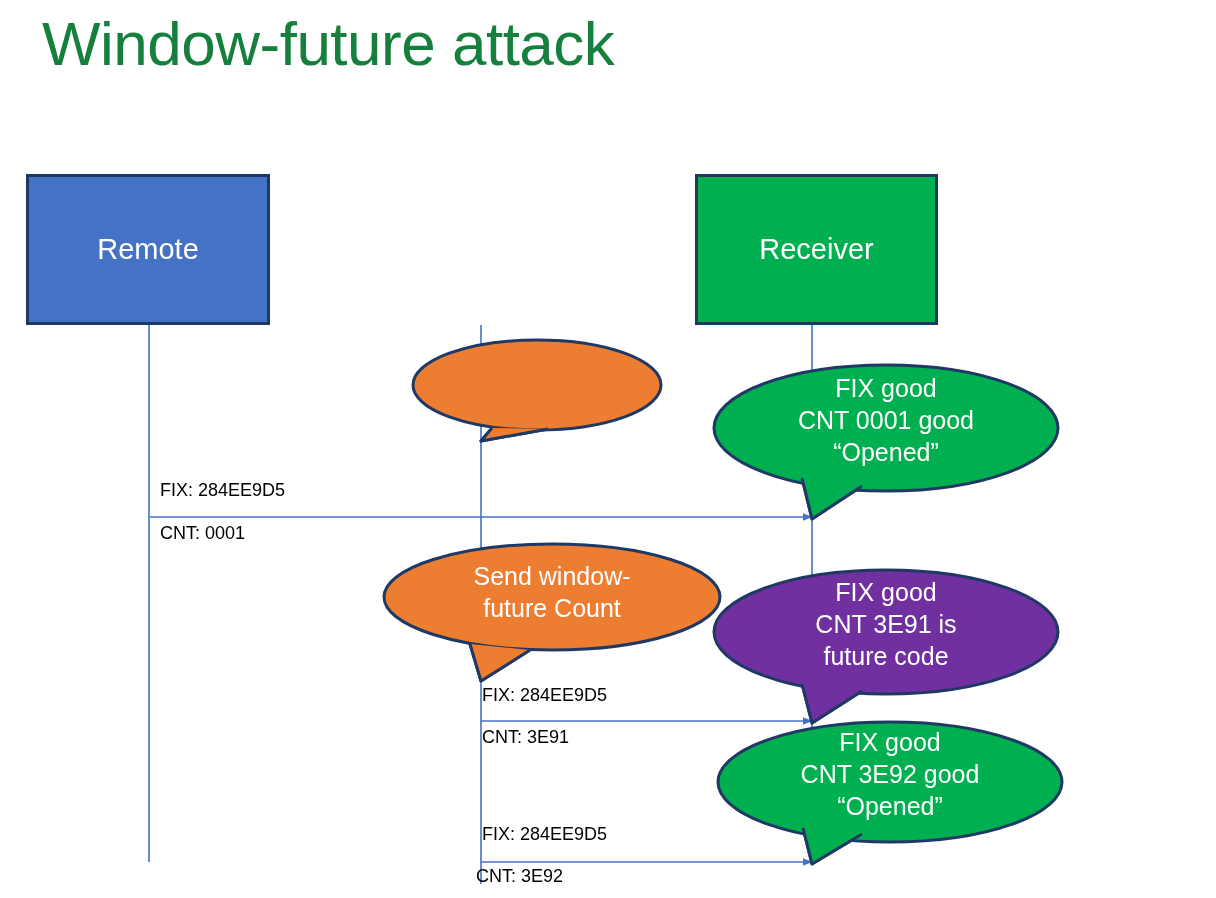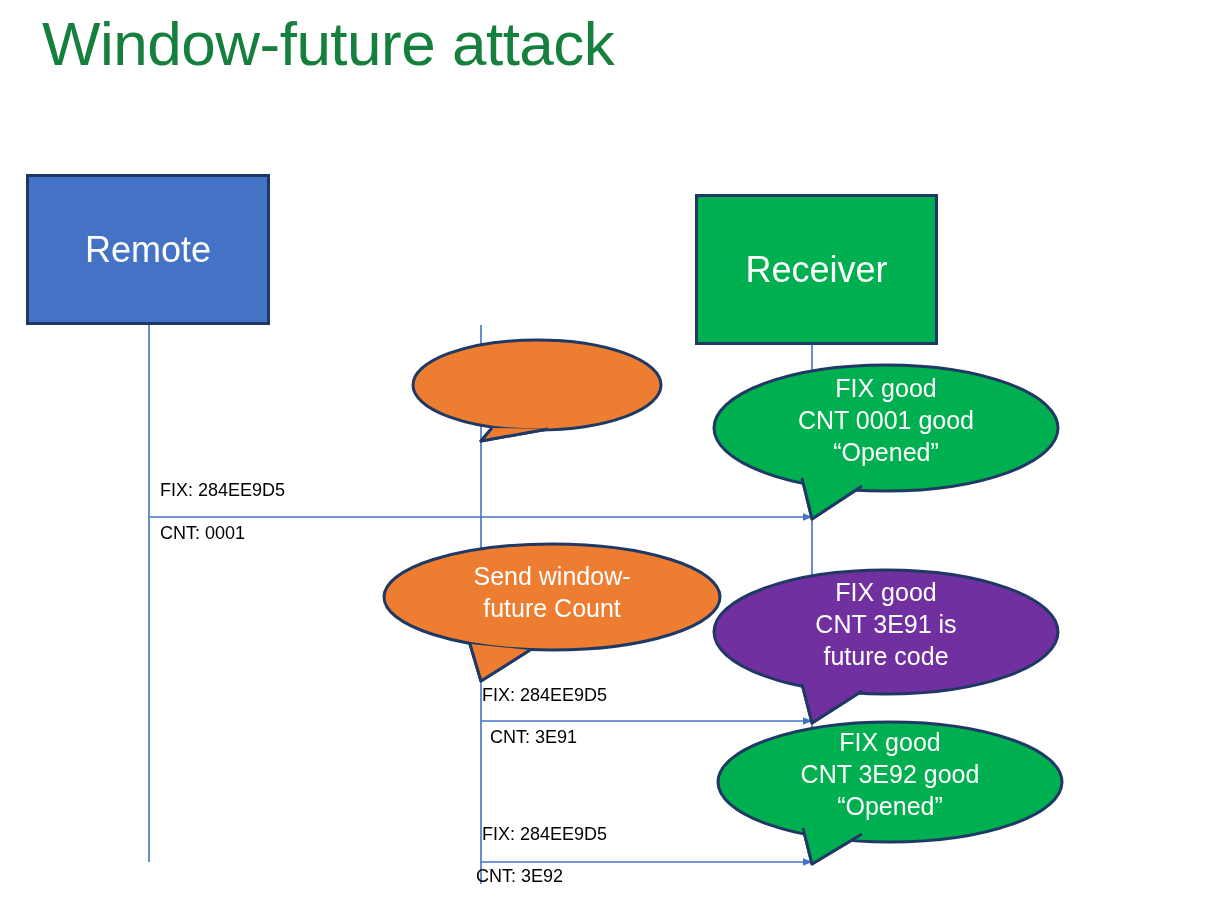--- a/index.html
+++ b/index.html
@@ -43,21 +43,21 @@
   .actor-box {
     position: absolute;
     box-sizing: border-box;
     border: 3px solid #1F3864;
     display: flex;
     align-items: center;
     justify-content: center;
   }
   .actor-label {
     color: #ffffff;
-    font-size: 36px;
+    font-size: 29px;
     font-family: "Liberation Sans", sans-serif;
     text-align: center;
     line-height: 1.1;
   }
 
   
   .callout-text {
     position: absolute;
     color: #ffffff;
     font-size: 25px;
@@ -131,21 +131,21 @@
       <path d="M 803 828 L 812 864 L 862 834" fill="#00B050" stroke="#1F3864" stroke-width="3" stroke-linejoin="round"></path>
     </g>
 
   </svg>
 
   <div class="actor-box" style="left:26px; top:174px; width:244px; height:151px; background:#4472C4;">
     <span class="actor-label">Remote</span>
   </div>
 
 
-  <div class="actor-box" style="left:695px; top:174px; width:243px; height:151px; background:#00B050;margin-top:20px;">
+  <div class="actor-box" style="left:695px; top:174px; width:243px; height:151px; background:#00B050;">
     <span class="actor-label">Receiver</span>
   </div>
 
 
   <div class="callout-text" style="left:724px; top:372px; width:324px;">FIX good
 CNT 0001 good
 “Opened”</div>
 
   <div class="callout-text" style="left:400px; top:560px; width:304px;">Send window-
 future Count</div>
@@ -155,18 +155,18 @@
 future code</div>
 
   <div class="callout-text" style="left:728px; top:726px; width:324px;">FIX good
 CNT 3E92 good
 “Opened”</div>
 
   <div class="msg-label" style="left:160px; top:481px;">FIX: 284EE9D5</div>
   <div class="msg-label" style="left:160px; top:524px;">CNT: 0001</div>
 
   <div class="msg-label" style="left:482px; top:686px;">FIX: 284EE9D5</div>
-  <div class="msg-label" style="left:482px; top:728px;padding-left:8px;">CNT: 3E91</div>
+  <div class="msg-label" style="left:482px; top:728px;">CNT: 3E91</div>
 
   <div class="msg-label" style="left:482px; top:825px;">FIX: 284EE9D5</div>
   <div class="msg-label" style="left:476px; top:867px;">CNT: 3E92</div>
 
 </div>
 
 </body></html>

